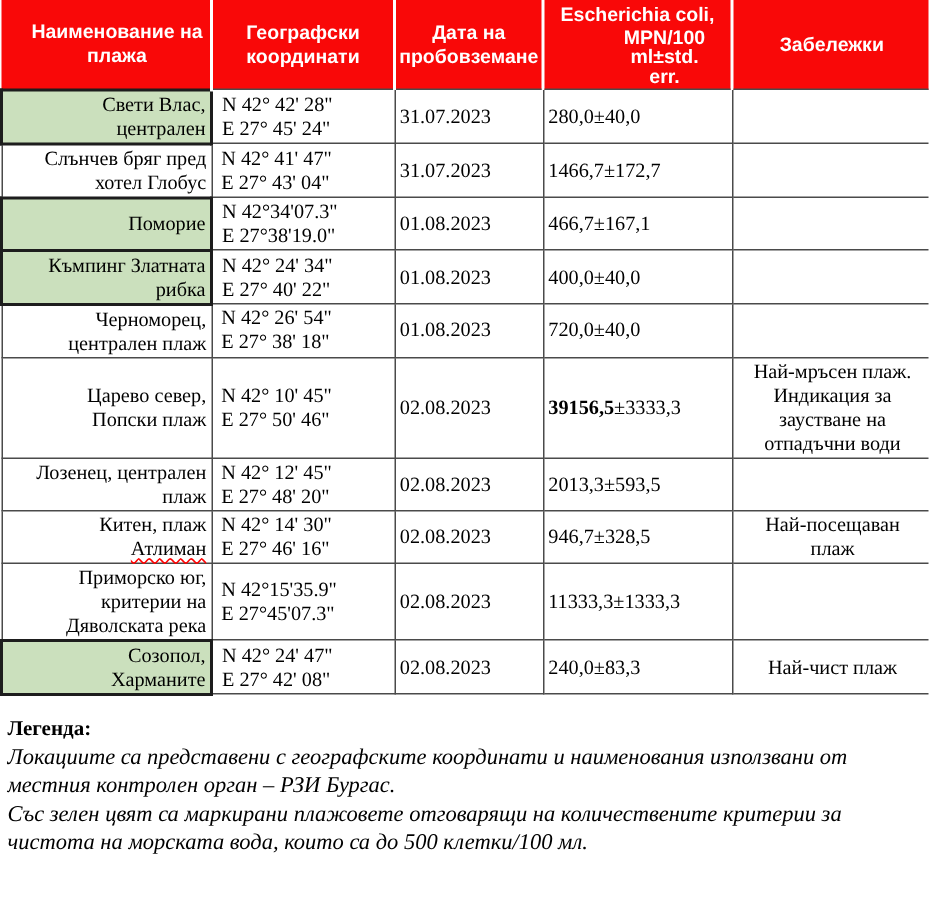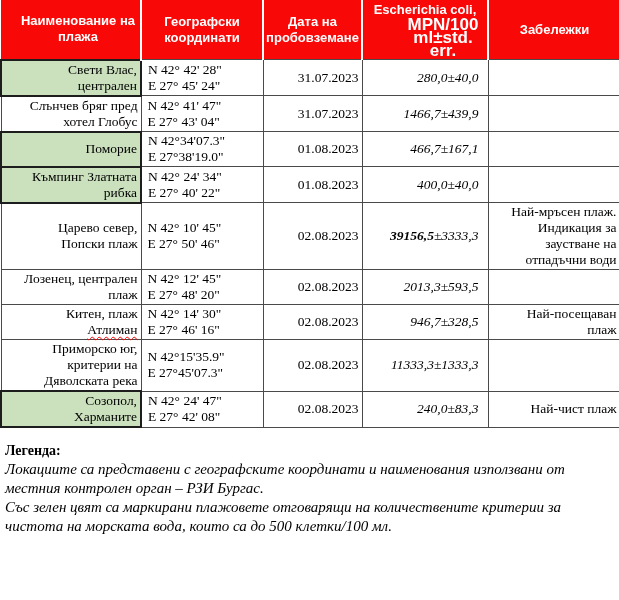--- a/index.html
+++ b/index.html
@@ -15,36 +15,36 @@
     background: var(--header-bg, #f90808);
     color: var(--header-text, #ffffff);
     font-family: "Liberation Sans", sans-serif;
     font-weight: bold; font-size: 13px; line-height: 16px;
     height: 53px; padding: 2px 1px;
     border-left: 2px solid #ffffff;
     border-bottom: 1px solid var(--grid-border, #4a4a4a);
     vertical-align: middle; text-align: center;
   }
   th:first-child { border-left: none; padding-left: 16px; }
-  th .hdr-sub { font-size: 17px; line-height: 13px; padding-left: 36px; }
+  th .hdr-sub { font-size: 13px; line-height: 13px; padding-left: 36px; }
   td {
     border: 1px solid var(--grid-border, #4a4a4a);
     font-size: 13.5px; line-height: 16px;
     padding: 1px 3px; vertical-align: middle;
     background: #ffffff;
   }
   td.name { text-align: right; white-space: pre-line; }
   td.name.green {
     background: var(--green-cell-bg, #cbe0bd);
     border: 2px solid var(--green-border, #1d1d1d);
   }
   td.coord { text-align: left; padding-left: 6px; }
-  td.date  { text-align: right; }
-  td.val   { text-align: right; padding-right: 9px; font-style: italic; }
-  td.note  { text-align: right; padding-left: 5px; white-space: pre-line; }
+  td.date  { text-align: left; }
+  td.val   { padding-right: 9px; }
+  td.note  { text-align: center; padding-left: 5px; white-space: pre-line; }
   .bold-val { font-weight: bold; }
   .misspell {
     text-decoration: underline;
     text-decoration-style: wavy;
     text-decoration-color: var(--misspell-underline, #ff0000);
     text-decoration-thickness: 1px;
     text-underline-offset: 2px;
   }
   .legend { margin: 13px 8px 0 5px; width: 602px; }
   .legend-title { font-weight: bold; font-size: 14px; line-height: 19px; }
@@ -93,21 +93,21 @@
       <td class="note"></td>
     </tr>
         <tr>
       <td class="name"><span>Слънчев бряг пред
 хотел Глобус</span><span class="misspell"></span></td>
       <td class="coord">
         <div>N 42° 41' 47"</div>
         <div>E 27° 43' 04"</div>
       </td>
       <td class="date">31.07.2023</td>
-      <td class="val"><span class="bold-val"></span><span>1466,7±439,9</span></td>
+      <td class="val"><span class="bold-val"></span><span>1466,7±172,7</span></td>
       <td class="note"></td>
     </tr>
         <tr>
       <td class="name green"><span>Поморие</span><span class="misspell"></span></td>
       <td class="coord">
         <div>N 42°34'07.3"</div>
         <div>E 27°38'19.0"</div>
       </td>
       <td class="date">01.08.2023</td>
       <td class="val"><span class="bold-val"></span><span>466,7±167,1</span></td>
@@ -115,20 +115,31 @@
     </tr>
         <tr>
       <td class="name green"><span>Къмпинг Златната
 рибка</span><span class="misspell"></span></td>
       <td class="coord">
         <div>N 42° 24' 34"</div>
         <div>E 27° 40' 22"</div>
       </td>
       <td class="date">01.08.2023</td>
       <td class="val"><span class="bold-val"></span><span>400,0±40,0</span></td>
+      <td class="note"></td>
+    </tr>
+        <tr>
+      <td class="name"><span>Черноморец,
+централен плаж</span><span class="misspell"></span></td>
+      <td class="coord">
+        <div>N 42° 26' 54"</div>
+        <div>E 27° 38' 18"</div>
+      </td>
+      <td class="date">01.08.2023</td>
+      <td class="val"><span class="bold-val"></span><span>720,0±40,0</span></td>
       <td class="note"></td>
     </tr>
         <tr>
       <td class="name"><span>Царево север,
 Попски плаж</span><span class="misspell"></span></td>
       <td class="coord">
         <div>N 42° 10' 45"</div>
         <div>E 27° 50' 46"</div>
       </td>
       <td class="date">02.08.2023</td>

